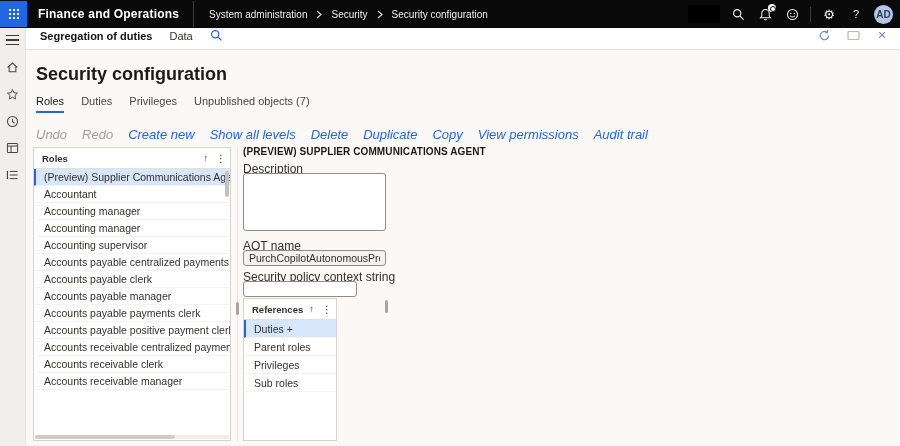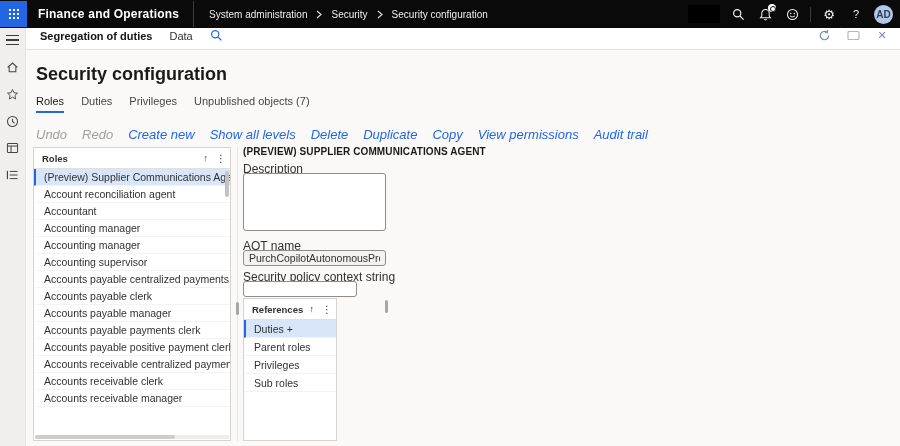--- a/index.html
+++ b/index.html
@@ -263,21 +263,20 @@
   <div class="grid roles-grid">
     <div class="grid-header">
       <span>Roles</span>
       <span class="sort">↑</span>
       <span class="more">⋮</span>
     </div>
     <div class="grid-body">
 
         <div class="grid-row selected">(Preview) Supplier Communications Agent</div>
 
-        <div class="grid-row">Account reconciliation agent</div>
 
         <div class="grid-row">Accountant</div>
 
         <div class="grid-row">Accounting manager</div>
 
         <div class="grid-row">Accounting manager</div>
 
         <div class="grid-row">Accounting supervisor</div>
 
         <div class="grid-row">Accounts payable centralized payments clerk</div>

